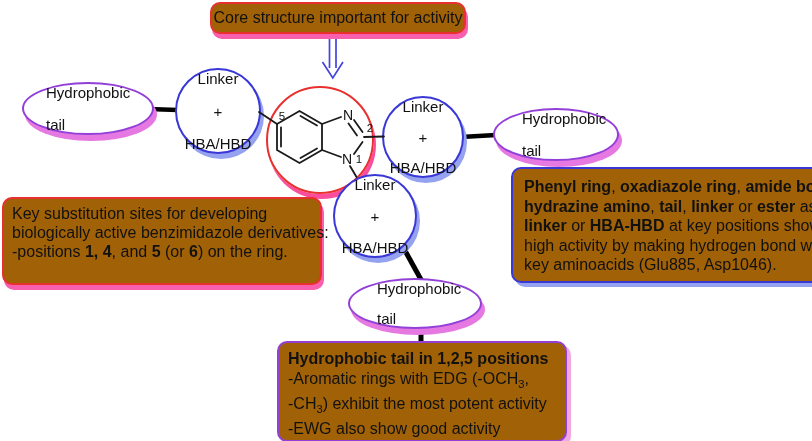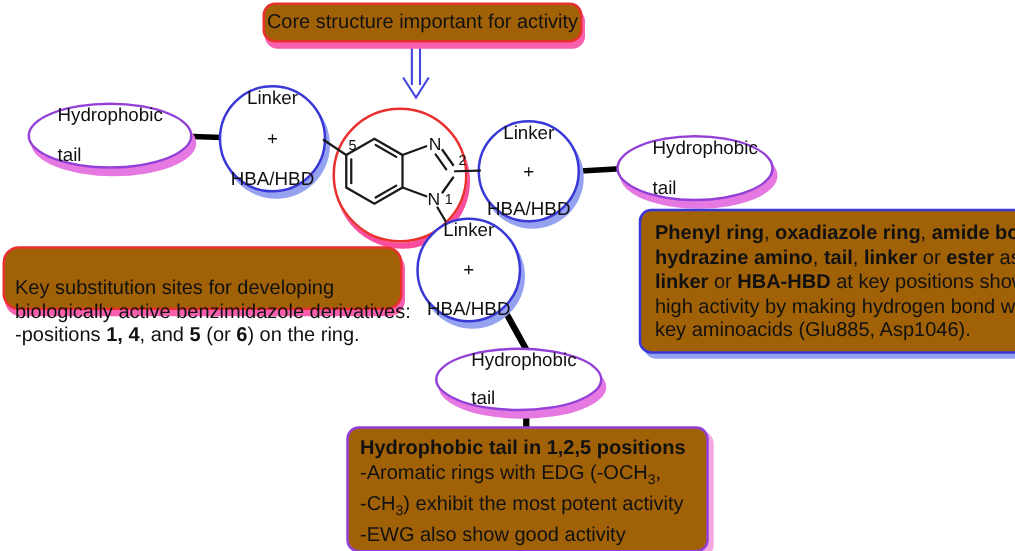--- a/index.html
+++ b/index.html
@@ -30,21 +30,21 @@
   .ring-node{position:absolute; z-index:2; box-sizing:border-box; border-radius:50%;
              border:2px solid var(--red); background:transparent;
              box-shadow:2px 5px 0 var(--deeppink);}
   .rbox{position:absolute; z-index:2; box-sizing:border-box; background:#a16207;
         border-radius:10px; font-size:16px; white-space:nowrap;}
   .rbox.red{border:2px solid var(--red); box-shadow:2px 5px 0 var(--pink);}
   .rbox.blue{border:2px solid var(--blue); box-shadow:4px 4px 0 var(--periwinkle);margin-left:36px;}
   .rbox.purple{border:2px solid var(--purple); box-shadow:4px 4px 0 var(--lightpink);}
   #banner{left:210px; top:2px; width:256px; height:32px; display:flex;
           align-items:center; justify-content:center; text-align:center;}
-  #key-sites-box{left:2px; top:197px; width:320px; height:51px; padding:22px 8px; line-height:19px;border-radius:13px;}
+  #key-sites-box{left:2px; top:197px; width:320px; height:88px; padding:5px 8px; line-height:19px;}
   #linker-info-box{left:475px; top:167px; width:332px; height:116px; padding:8px 11px; line-height:19.5px;}
   #tail-info-box{left:277px; top:341px; width:290px; height:101px; padding:6px 9px; line-height:20px;}
   sub{font-size:0.7em;}
   b{font-weight:bold;}
 </style>
 </head>
 <body>
 
 <div id="stage">
 

